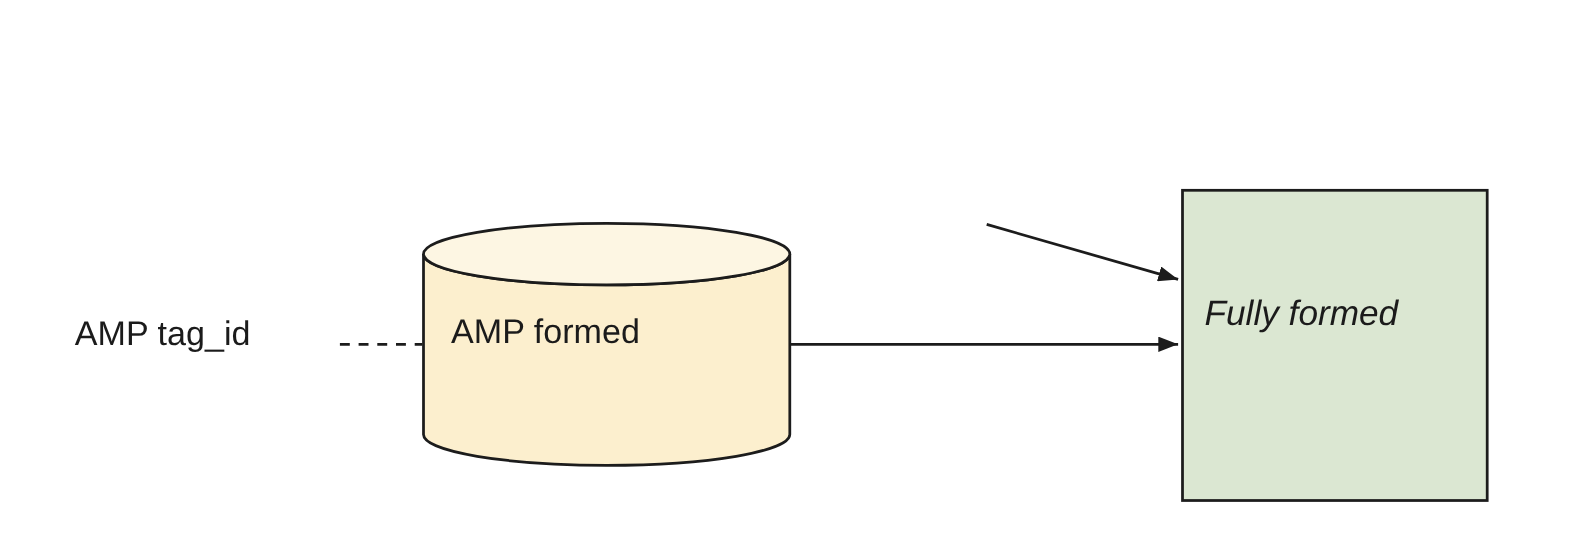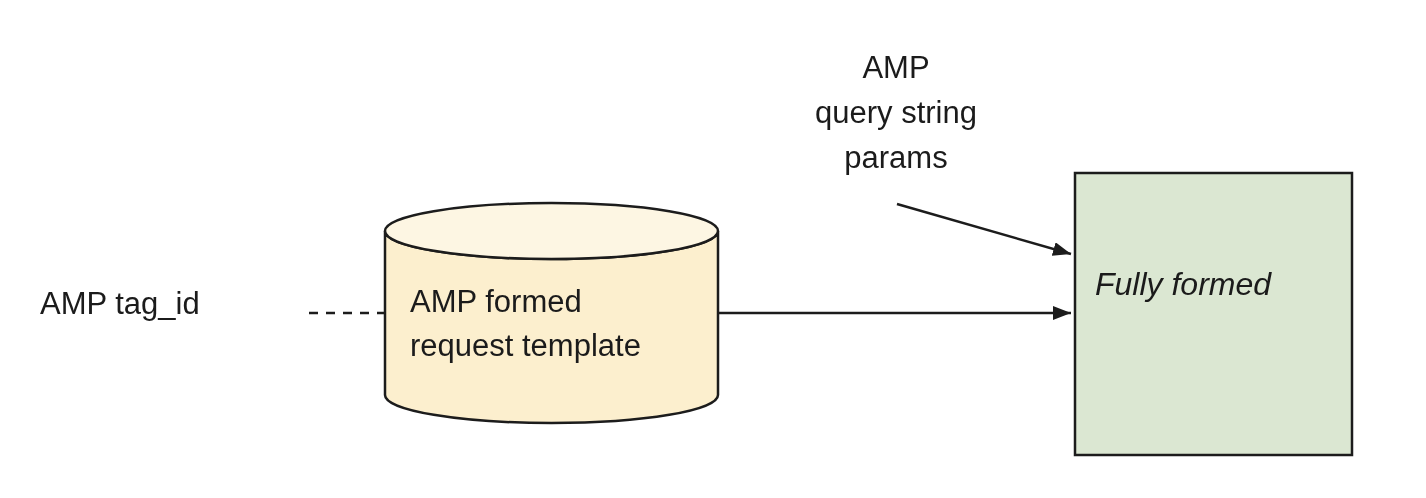--- a/index.html
+++ b/index.html
@@ -45,30 +45,24 @@
 
     <ellipse cx="551.5" cy="231" rx="166.5" ry="28" class="shape" fill="#fdf6e3"></ellipse>
 
     <line x1="718" y1="313" x2="1071" y2="313" class="connector" marker-end="url(#arrowhead)"></line>
 
     <line x1="897" y1="204" x2="1071" y2="254" class="connector" marker-end="url(#arrowhead)"></line>
 
     <rect x="1075" y="173" width="277" height="282" class="shape" fill="#dbe7d2"></rect>
   </svg>
 
-  <div class="label label-left" style="left:40px; top:282px;">AMP tag_id</div>
+  <div class="label label-left" style="left:68px; top:282px;">AMP tag_id</div>
 
   <div class="label label-left" style="left:410px; top:280px;">
     <div>AMP formed</div>
-    <div>request template</div>
   </div>
 
-  <div id="query-string-label" class="label label-center" style="left:796px; top:45px;">
-    <div>AMP</div>
-    <div>query string</div>
-    <div>params</div>
-  </div>
 
   <div id="ortb-label" class="label label-left" style="left:1095px; top:262px;">
     <div>Fully formed</div>
   </div>
 
 </div>
 
 </body></html>

